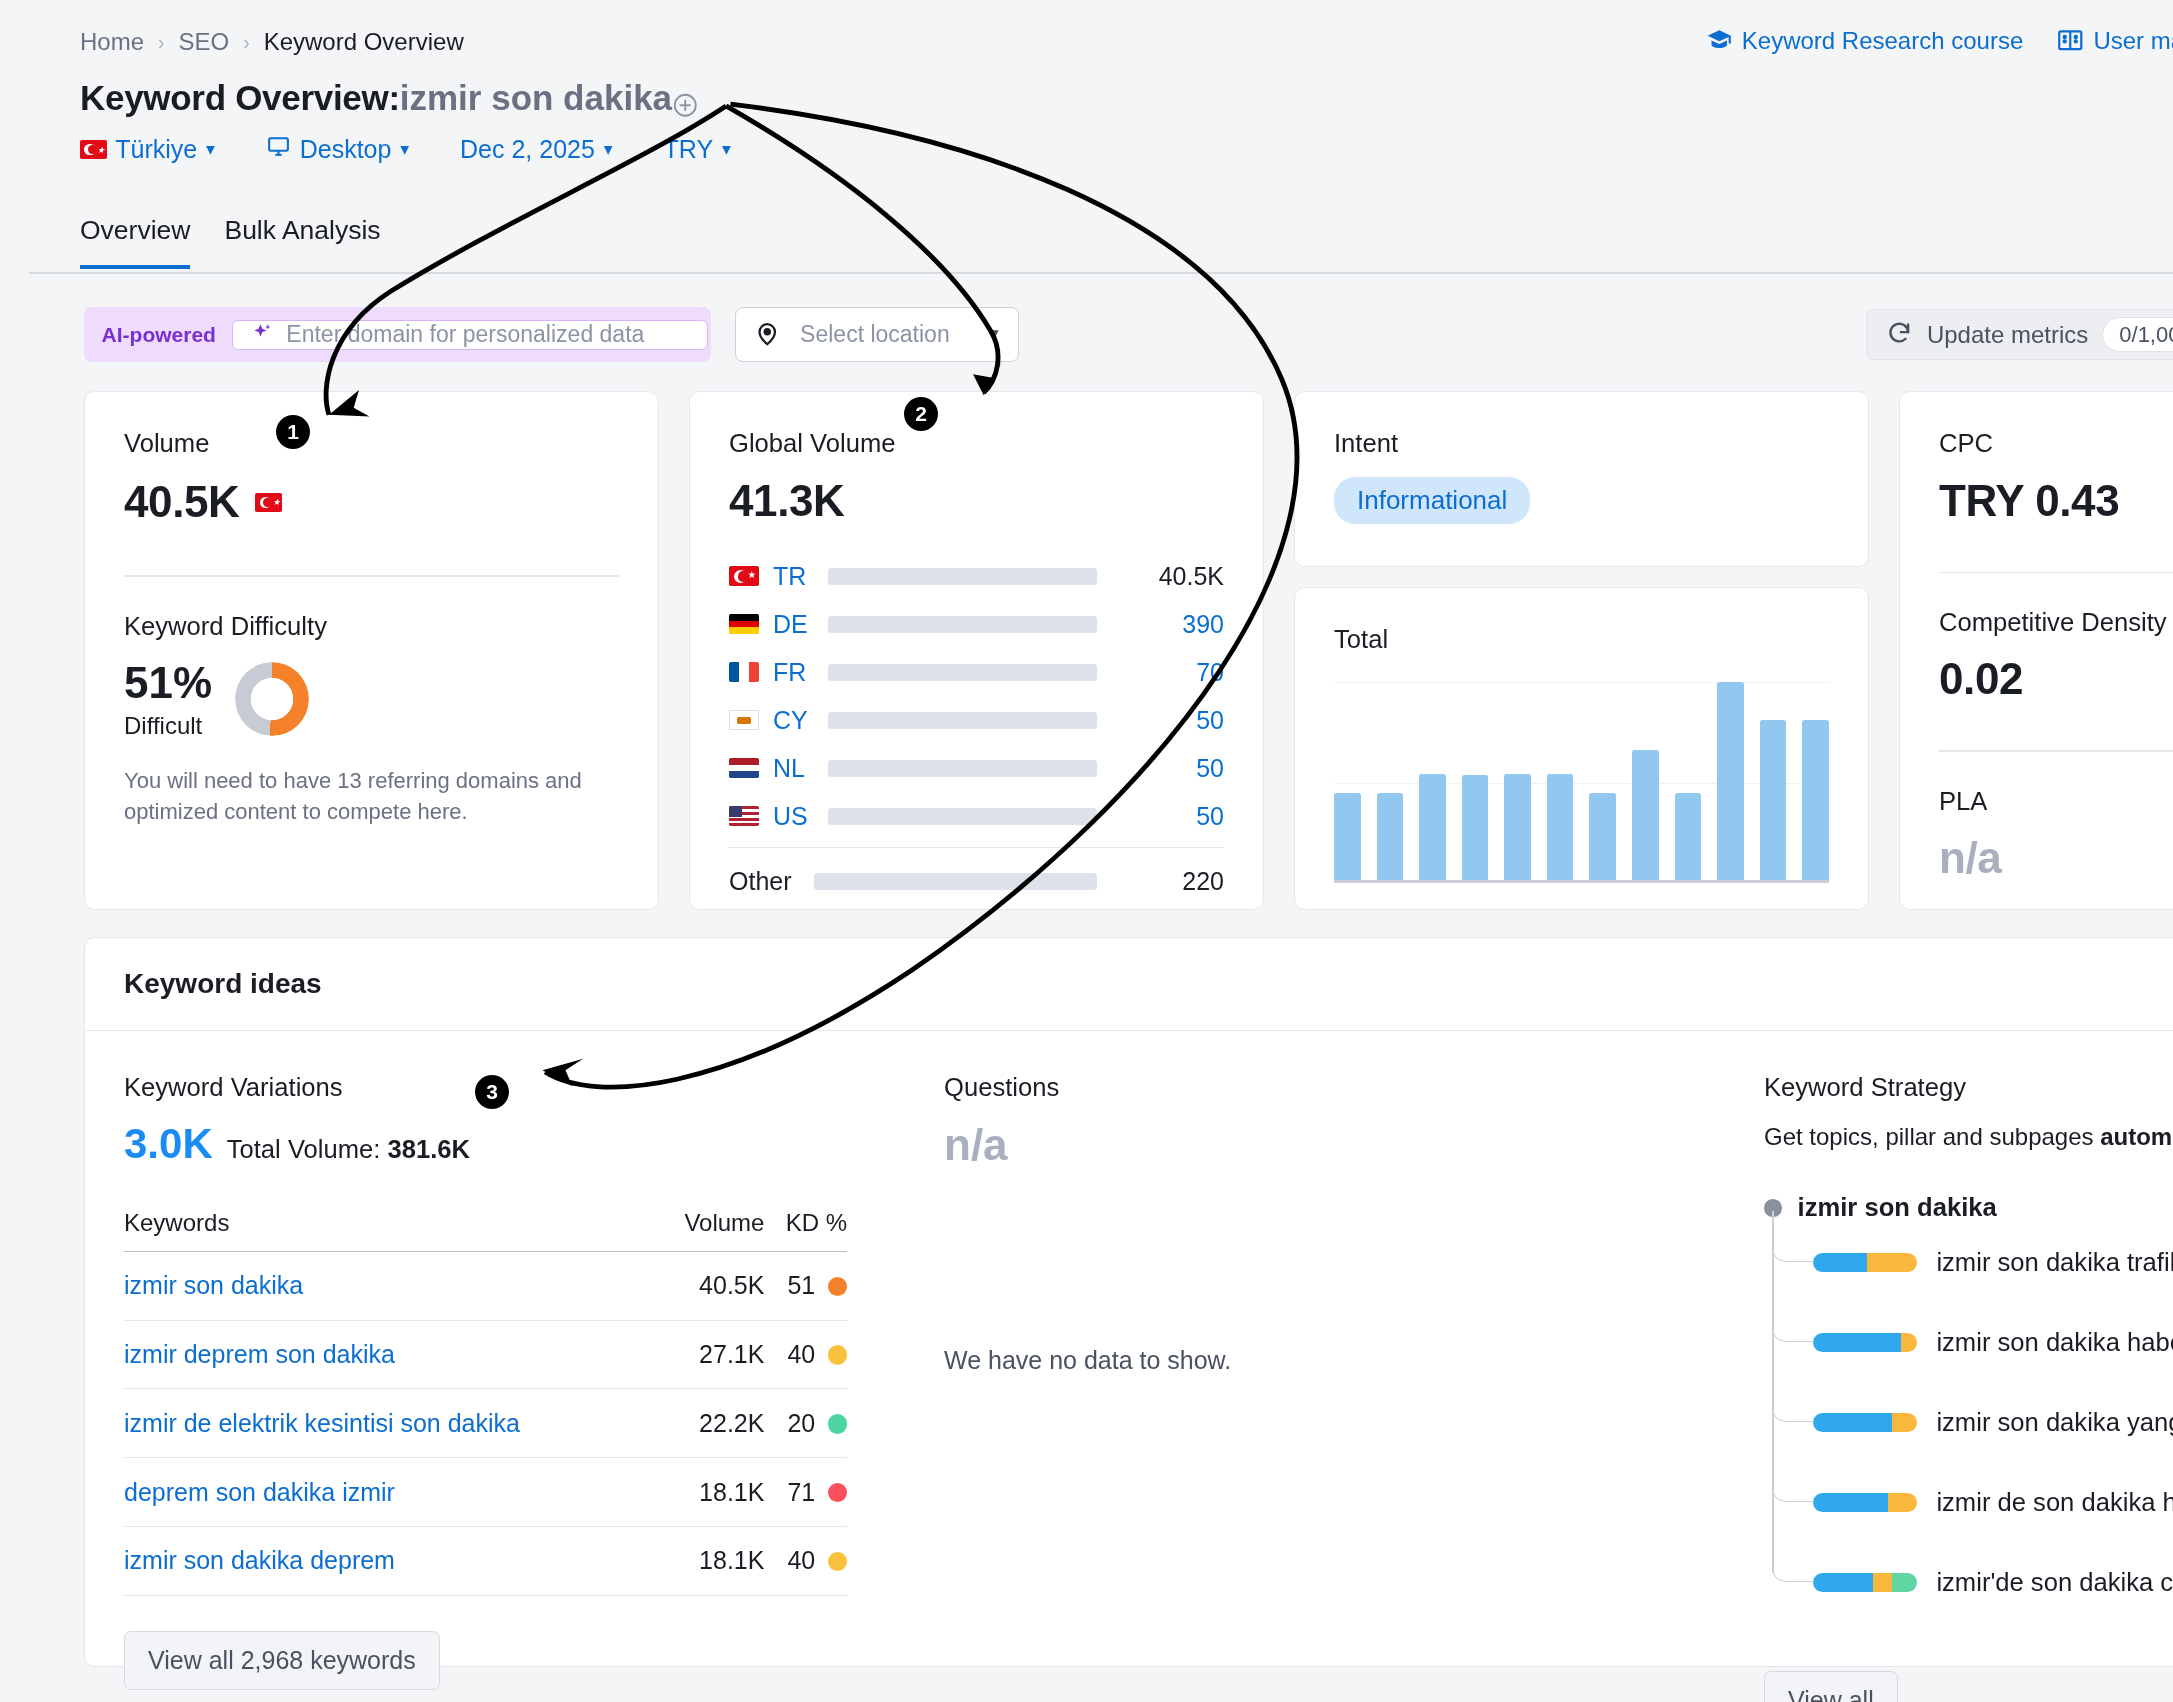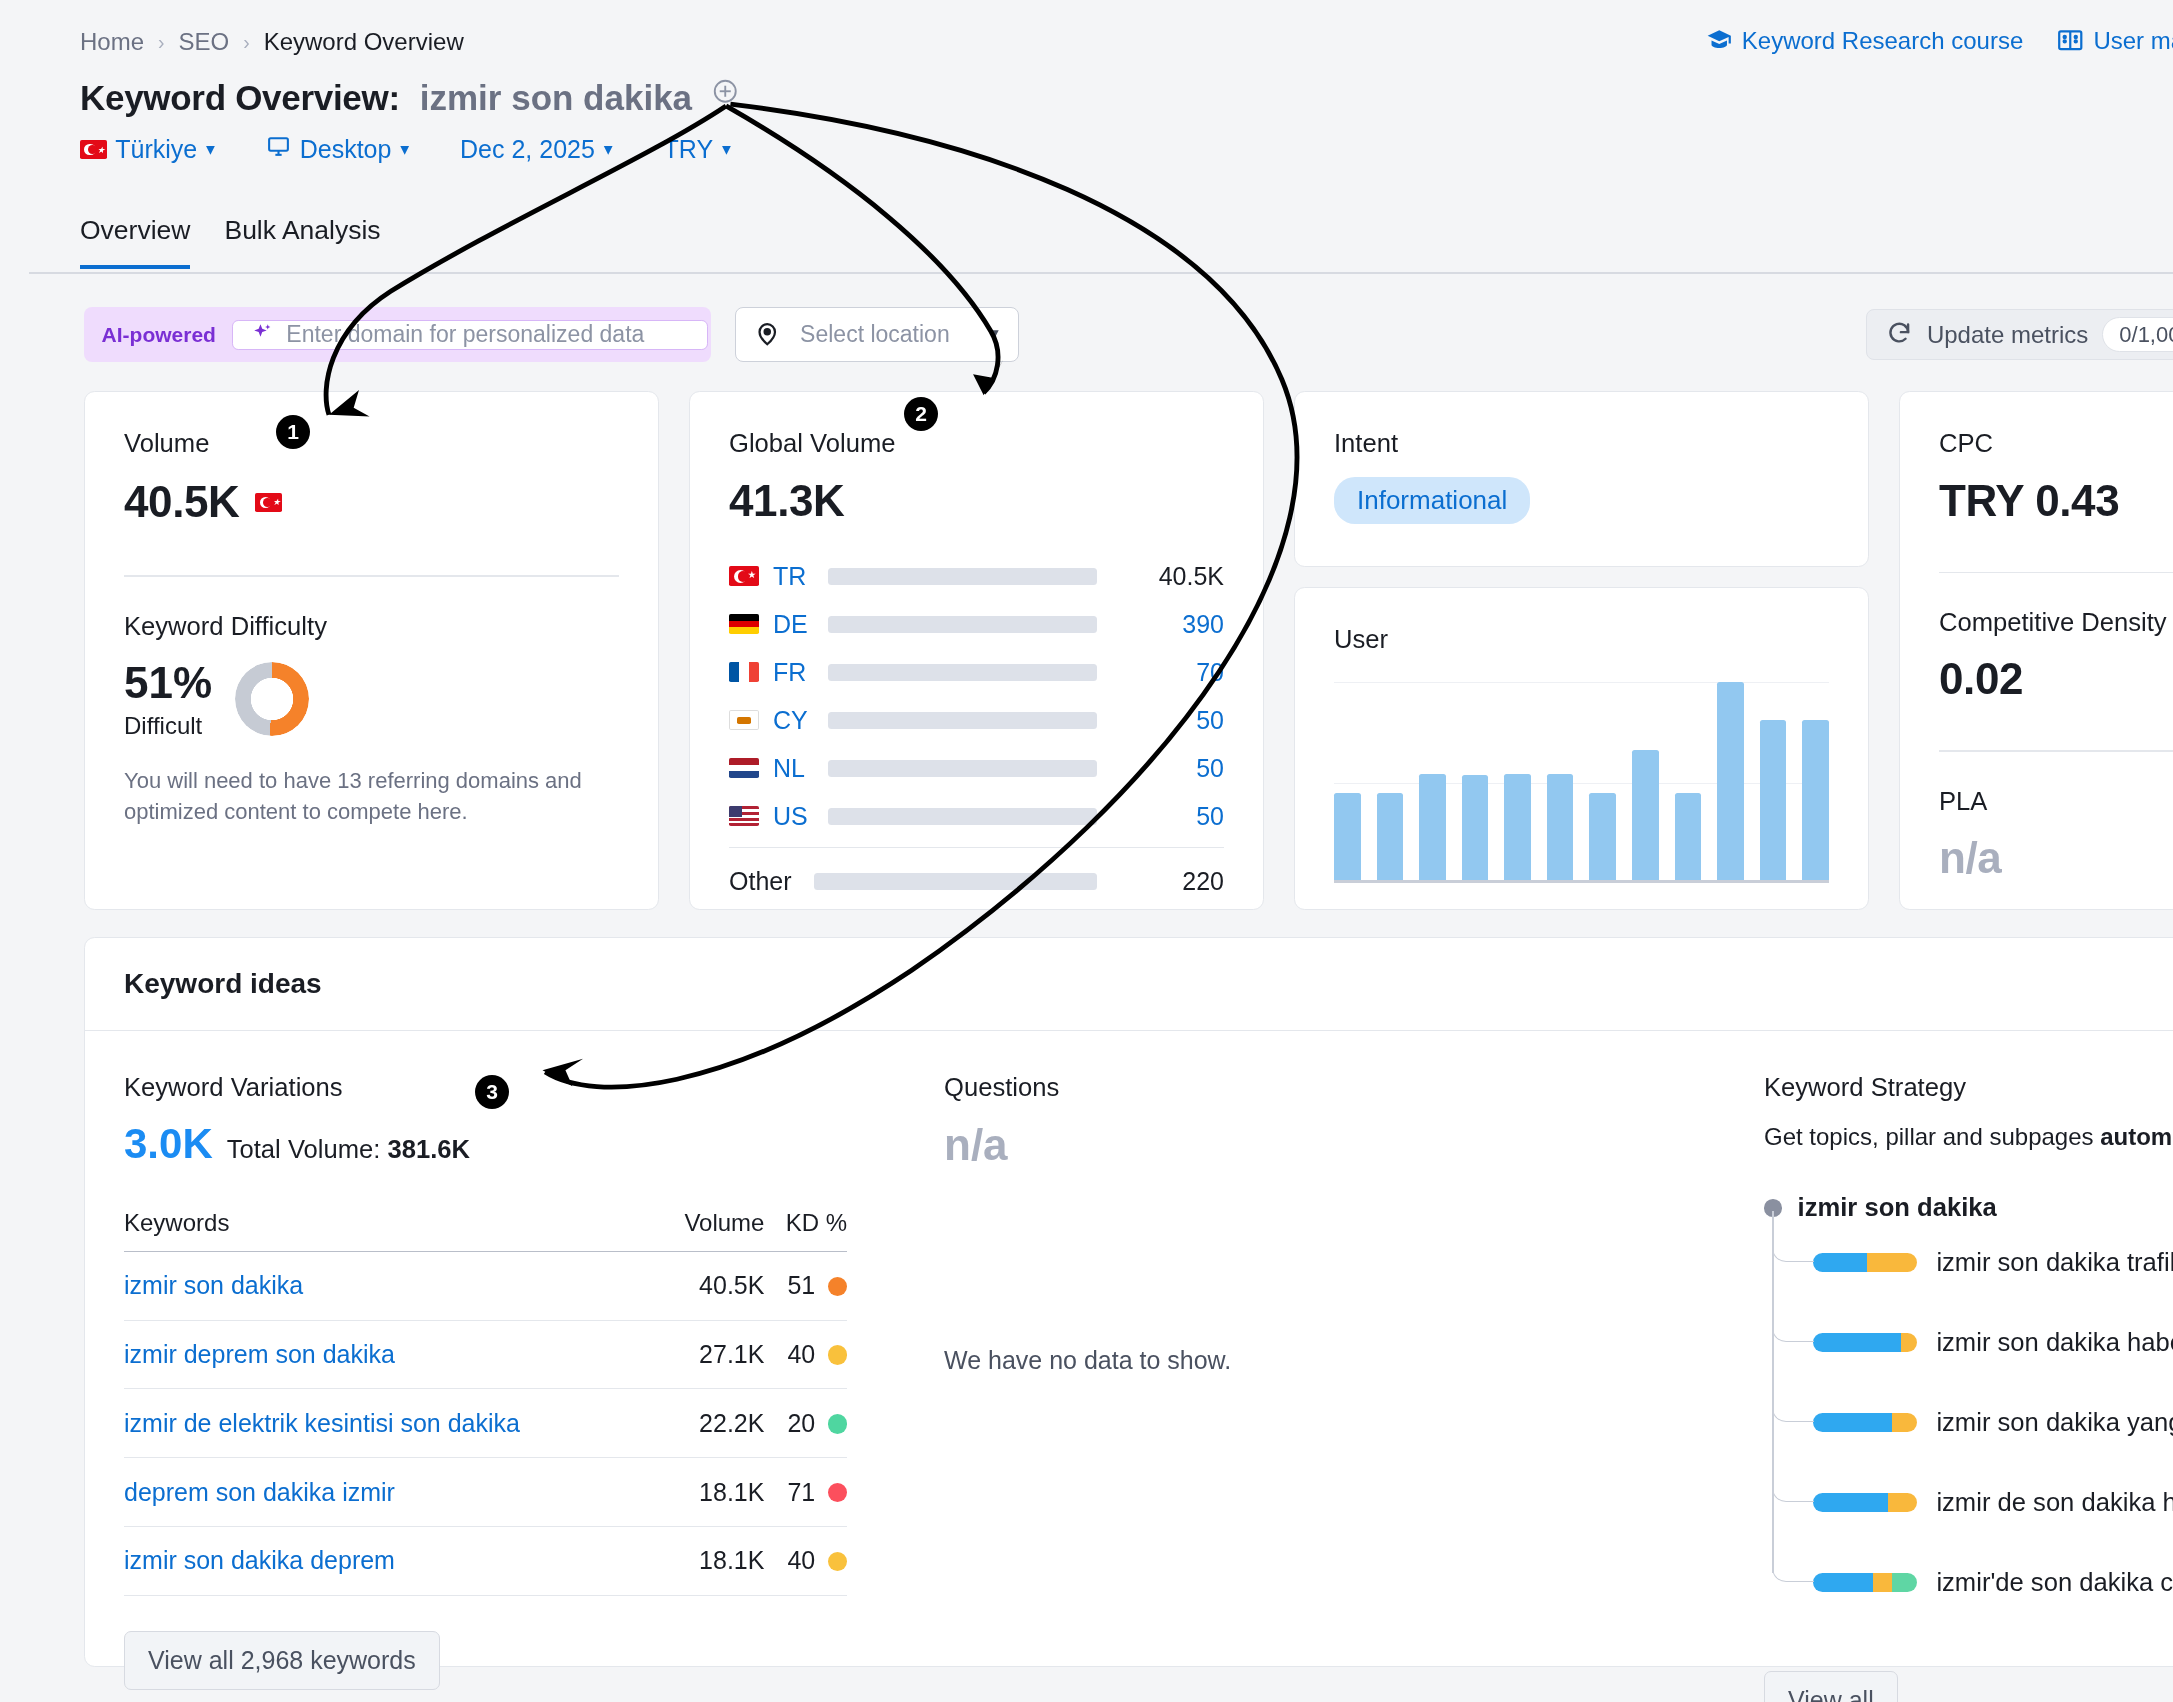--- a/index.html
+++ b/index.html
@@ -17,21 +17,21 @@
   .breadcrumb { position: absolute; left: 51px; top: 28px; font-size: 24px; display: flex; align-items: center; gap: 14px; }
   .crumb { color: #6b7183; }
   .crumb.active { color: #1a1d24; }
   .crumb-sep { color: #a9afbe; font-size: 19.4px; }
 
   .toplinks { position: absolute; right: -26.5px; top: 26.5px; display: flex; align-items: center; gap: 34px; }
   .toplink { display: flex; align-items: center; gap: 9.7px; color: #0b6ed0; font-size: 24px; white-space: nowrap; }
   .toplink svg { display: block; }
 
   
-  .title-row { position: absolute; left: 51px; top: 78px; display: flex; align-items: flex-start; gap: 20px; }
+  .title-row { position: absolute; left: 51px; top: 78px; display: flex; align-items: flex-end; gap: 0; }
   .title-main { font-size: 35px; font-weight: bold; letter-spacing: -0.3px; }
   .title-kw { font-size: 35px; font-weight: bold; color: #6b7183; }
   .plus-icon { width: 26.5px; height: 26.5px; }
 
   
   .filters { position: absolute; left: 51px; top: 134px; display: flex; align-items: center; gap: 0; }
   .filter { display: flex; align-items: center; gap: 8.8px; color: #0b6ed0; font-size: 25px; margin-right: 51px; }
   .flag-tr { width: 26.5px; height: 18.5px; background: #e30a17; position: relative; border-radius: 1.8px; display:inline-block;}
   .flag-tr::before { content:""; position:absolute; left:4.4px; top:3.5px; width:11.5px; height:11.5px; border-radius:50%; background:#fff;}
   .flag-tr::after { content:""; position:absolute; left:8px; top:4.9px; width:8.8px; height:8.8px; border-radius:50%; background:#e30a17;}
@@ -387,21 +387,21 @@
 
   <div class="card card-int">
     <div style="padding:37px 39px 0 39px;">
       <div class="c-label">Intent</div>
       <span class="pill-int">Informational</span>
     </div>
   </div>
 
   <div class="card card-trend">
     <div style="padding:37px 0 0 39px;">
-      <div class="c-label">User</div>
+      <div class="c-label">Total</div>
     </div>
     <div class="trend-wrap">
       <div class="grid-line" style="top:0;"></div>
       <div class="grid-line" style="top:101px;"></div>
       <div class="base-line"></div>
       <div class="bars" id="trend-bars">
           <div class="bar" style="height: 44%; background: rgb(146, 200, 240);"></div>
           <div class="bar" style="height: 44%; background: rgb(146, 200, 240);"></div>
           <div class="bar" style="height: 54%; background: rgb(146, 200, 240);"></div>
           <div class="bar" style="height: 53%; background: rgb(146, 200, 240);"></div>

